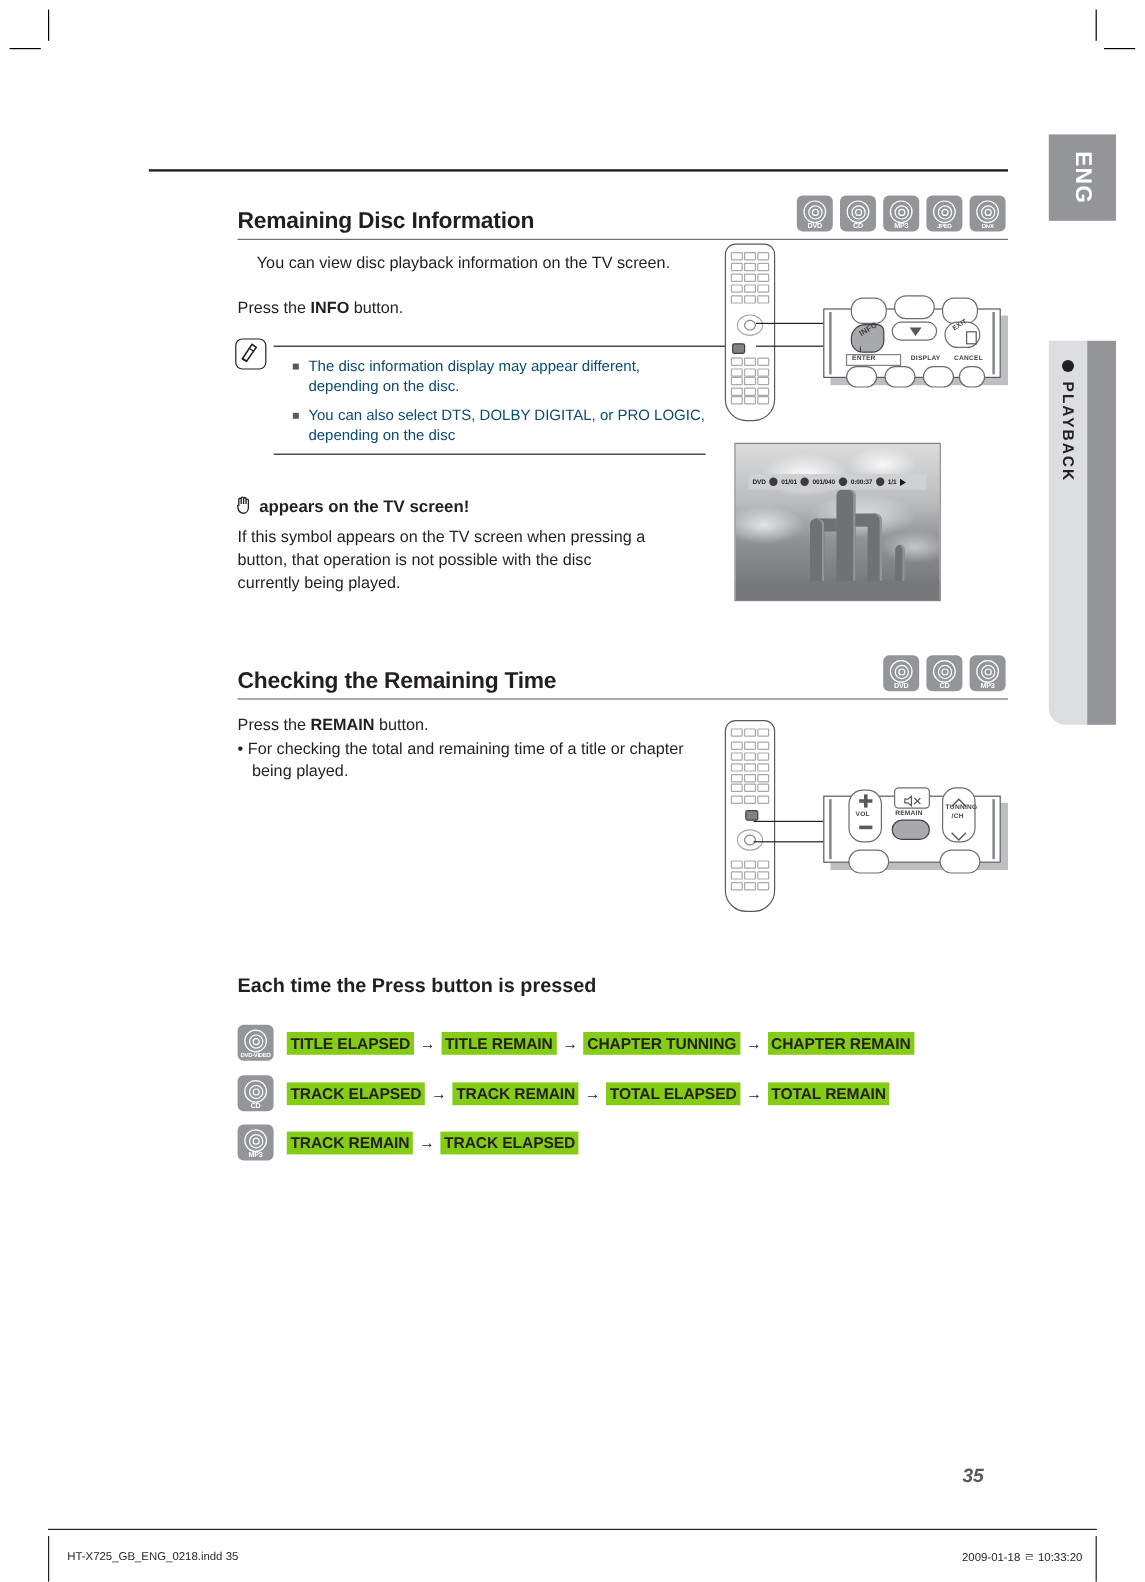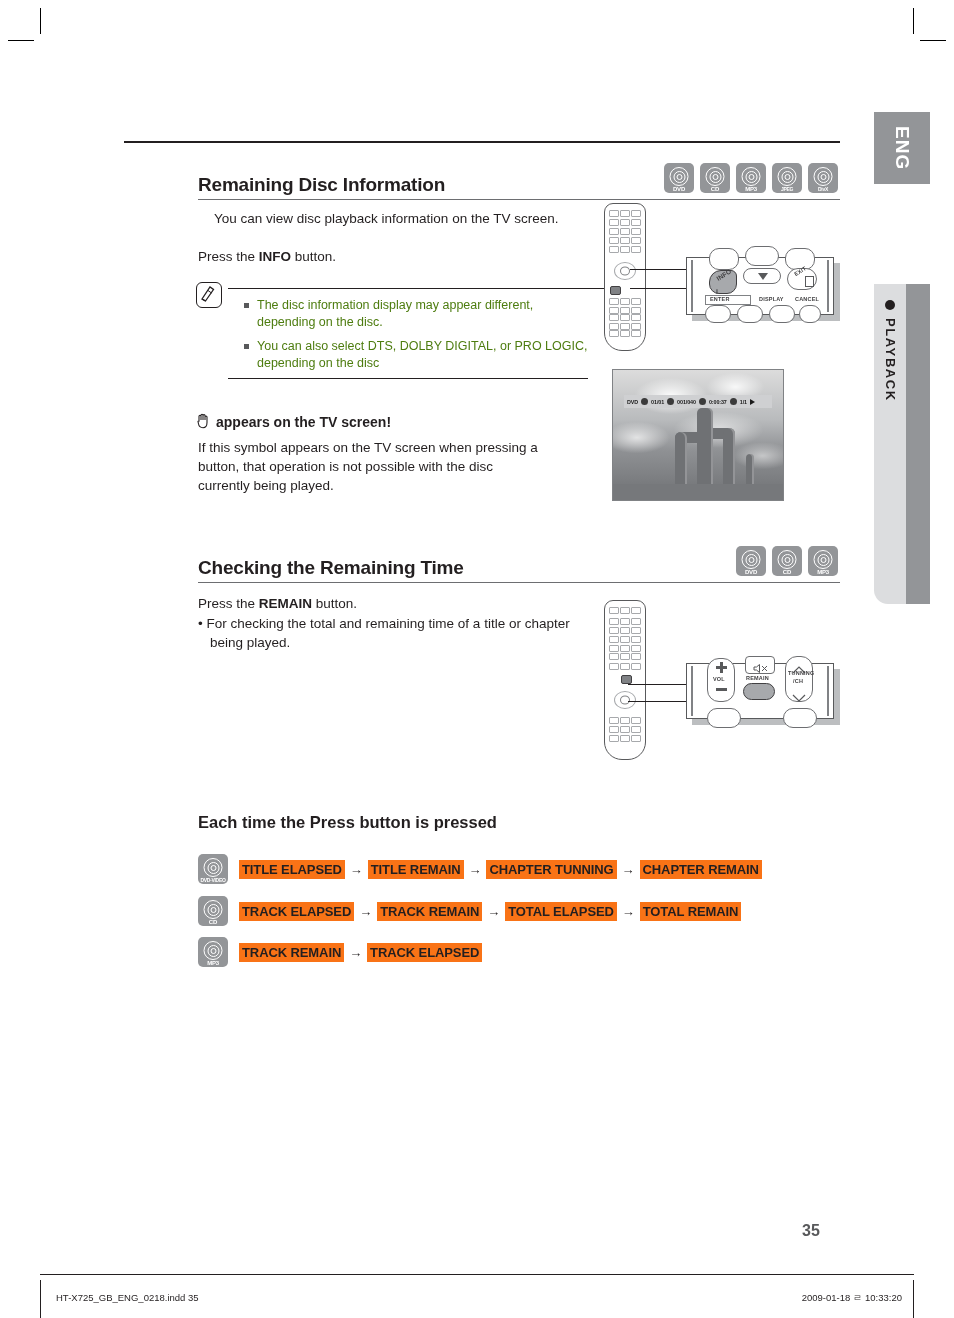--- a/index.html
+++ b/index.html
@@ -132,21 +132,21 @@
     width: 26px; height: 26px;
     border: 1.6px solid #231f20; border-radius: 6px;
     box-sizing: border-box;
   }
   .note-icon svg { display: block; }
   .note-list { margin: 8px 0 0 48px; padding: 0; list-style: none; }
   .note-list li {
     position: relative;
     font-size: 12.5px; line-height: 17px;
     margin-bottom: 7px; padding-left: 13px;
-    color: #4d7c0f;
+    color: #0c4a6e;
   }
   .note-list li::before {
     content: ""; position: absolute; left: 0; top: 6px;
     width: 5px; height: 5px; background: #58595b;
   }
   .note-rule-bottom {
     position: absolute; left: 228px; top: 378px;
     width: 360px; height: 1px; background: #231f20;
   }
 
@@ -297,31 +297,31 @@
   .seq-row {
     position: absolute; left: 198px;
     display: flex; align-items: center; gap: 11px;
   }
   .seq-chips {
     display: flex; align-items: center;
     font-size: 13px; font-weight: bold; color: #231f20;
     letter-spacing: -0.1px;
   }
   .seq-chips .tok {
-    background: #f97316;
+    background: #84cc16;
     padding: 2px 3px;
   }
   .seq-chips .arr {
     padding: 0 5px; font-weight: normal; font-size: 13px;
   }
 
   
   .page-num {
     position: absolute; left: 802px; top: 1222px;
-    font-size: 16px; font-weight: bold; color: #58595b;
+    font-size: 16px; font-weight: bold; color: #58595b; font-style: italic;
   }
   .footer-rule {
     position: absolute; left: 40px; top: 1274px;
     width: 874px; height: 1px; background: #231f20;
   }
   .footer-left {
     position: absolute; left: 56px; top: 1292px;
     font-size: 9.5px; color: #231f20;
   }
   .footer-right {

